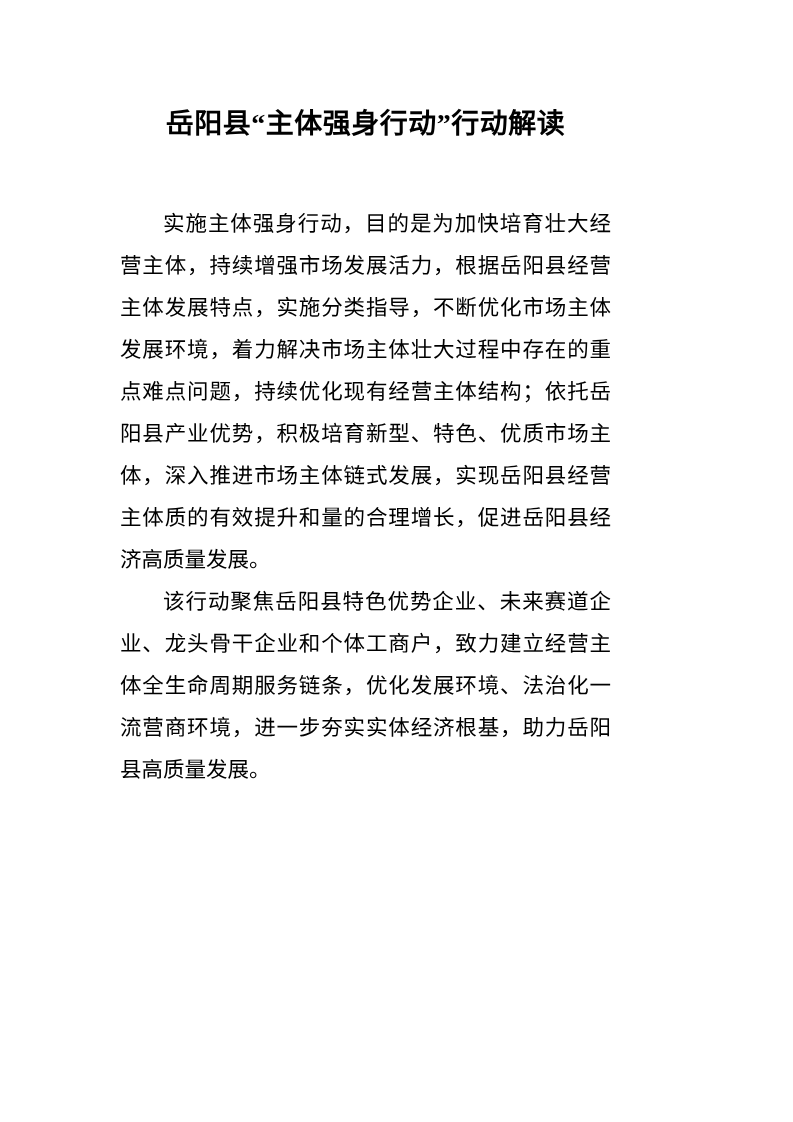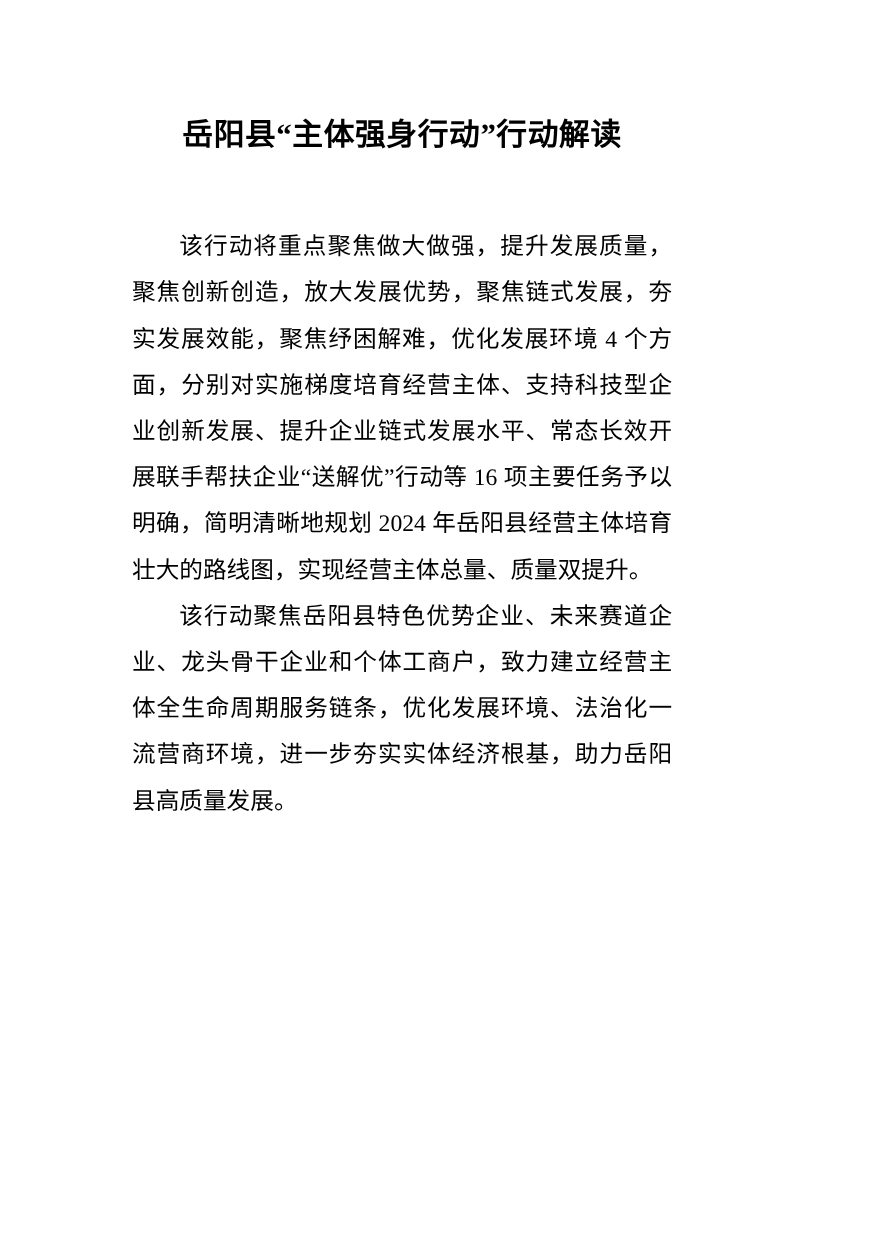--- a/index.html
+++ b/index.html
@@ -36,16 +36,16 @@
     text-indent: 2em;
     word-break: break-all;
   }
 </style>
 </head>
 <body>
 
 <div class="page">
   <h1 class="doc-title">岳阳县“主体强身行动”行动解读</h1>
   <div class="doc-body">
-    <p class="para">该行动将重点聚焦做大做强，提升发展质量，聚焦创新创造，放大发展优势，聚焦链式发展，夯实发展效能，聚焦纾困解难，优化发展环境 4 个方面，分别对实施梯度培育经营主体、支持科技型企业创新发展、提升企业链式发展水平、常态长效开展联手帮扶企业“送解优”行动等 16 项主要任务予以明确，简明清晰地规划 2024 年岳阳县经营主体培育壮大的路线图，实现经营主体总量、质量双提升。</p>
+    <p class="para">实施主体强身行动，目的是为加快培育壮大经营主体，持续增强市场发展活力，根据岳阳县经营主体发展特点，实施分类指导，不断优化市场主体发展环境，着力解决市场主体壮大过程中存在的重点难点问题，持续优化现有经营主体结构；依托岳阳县产业优势，积极培育新型、特色、优质市场主体，深入推进市场主体链式发展，实现岳阳县经营主体质的有效提升和量的合理增长，促进岳阳县经济高质量发展。</p>
     <p class="para">该行动聚焦岳阳县特色优势企业、未来赛道企业、龙头骨干企业和个体工商户，致力建立经营主体全生命周期服务链条，优化发展环境、法治化一流营商环境，进一步夯实实体经济根基，助力岳阳县高质量发展。</p>
   </div>
 </div>
 
 </body></html>

